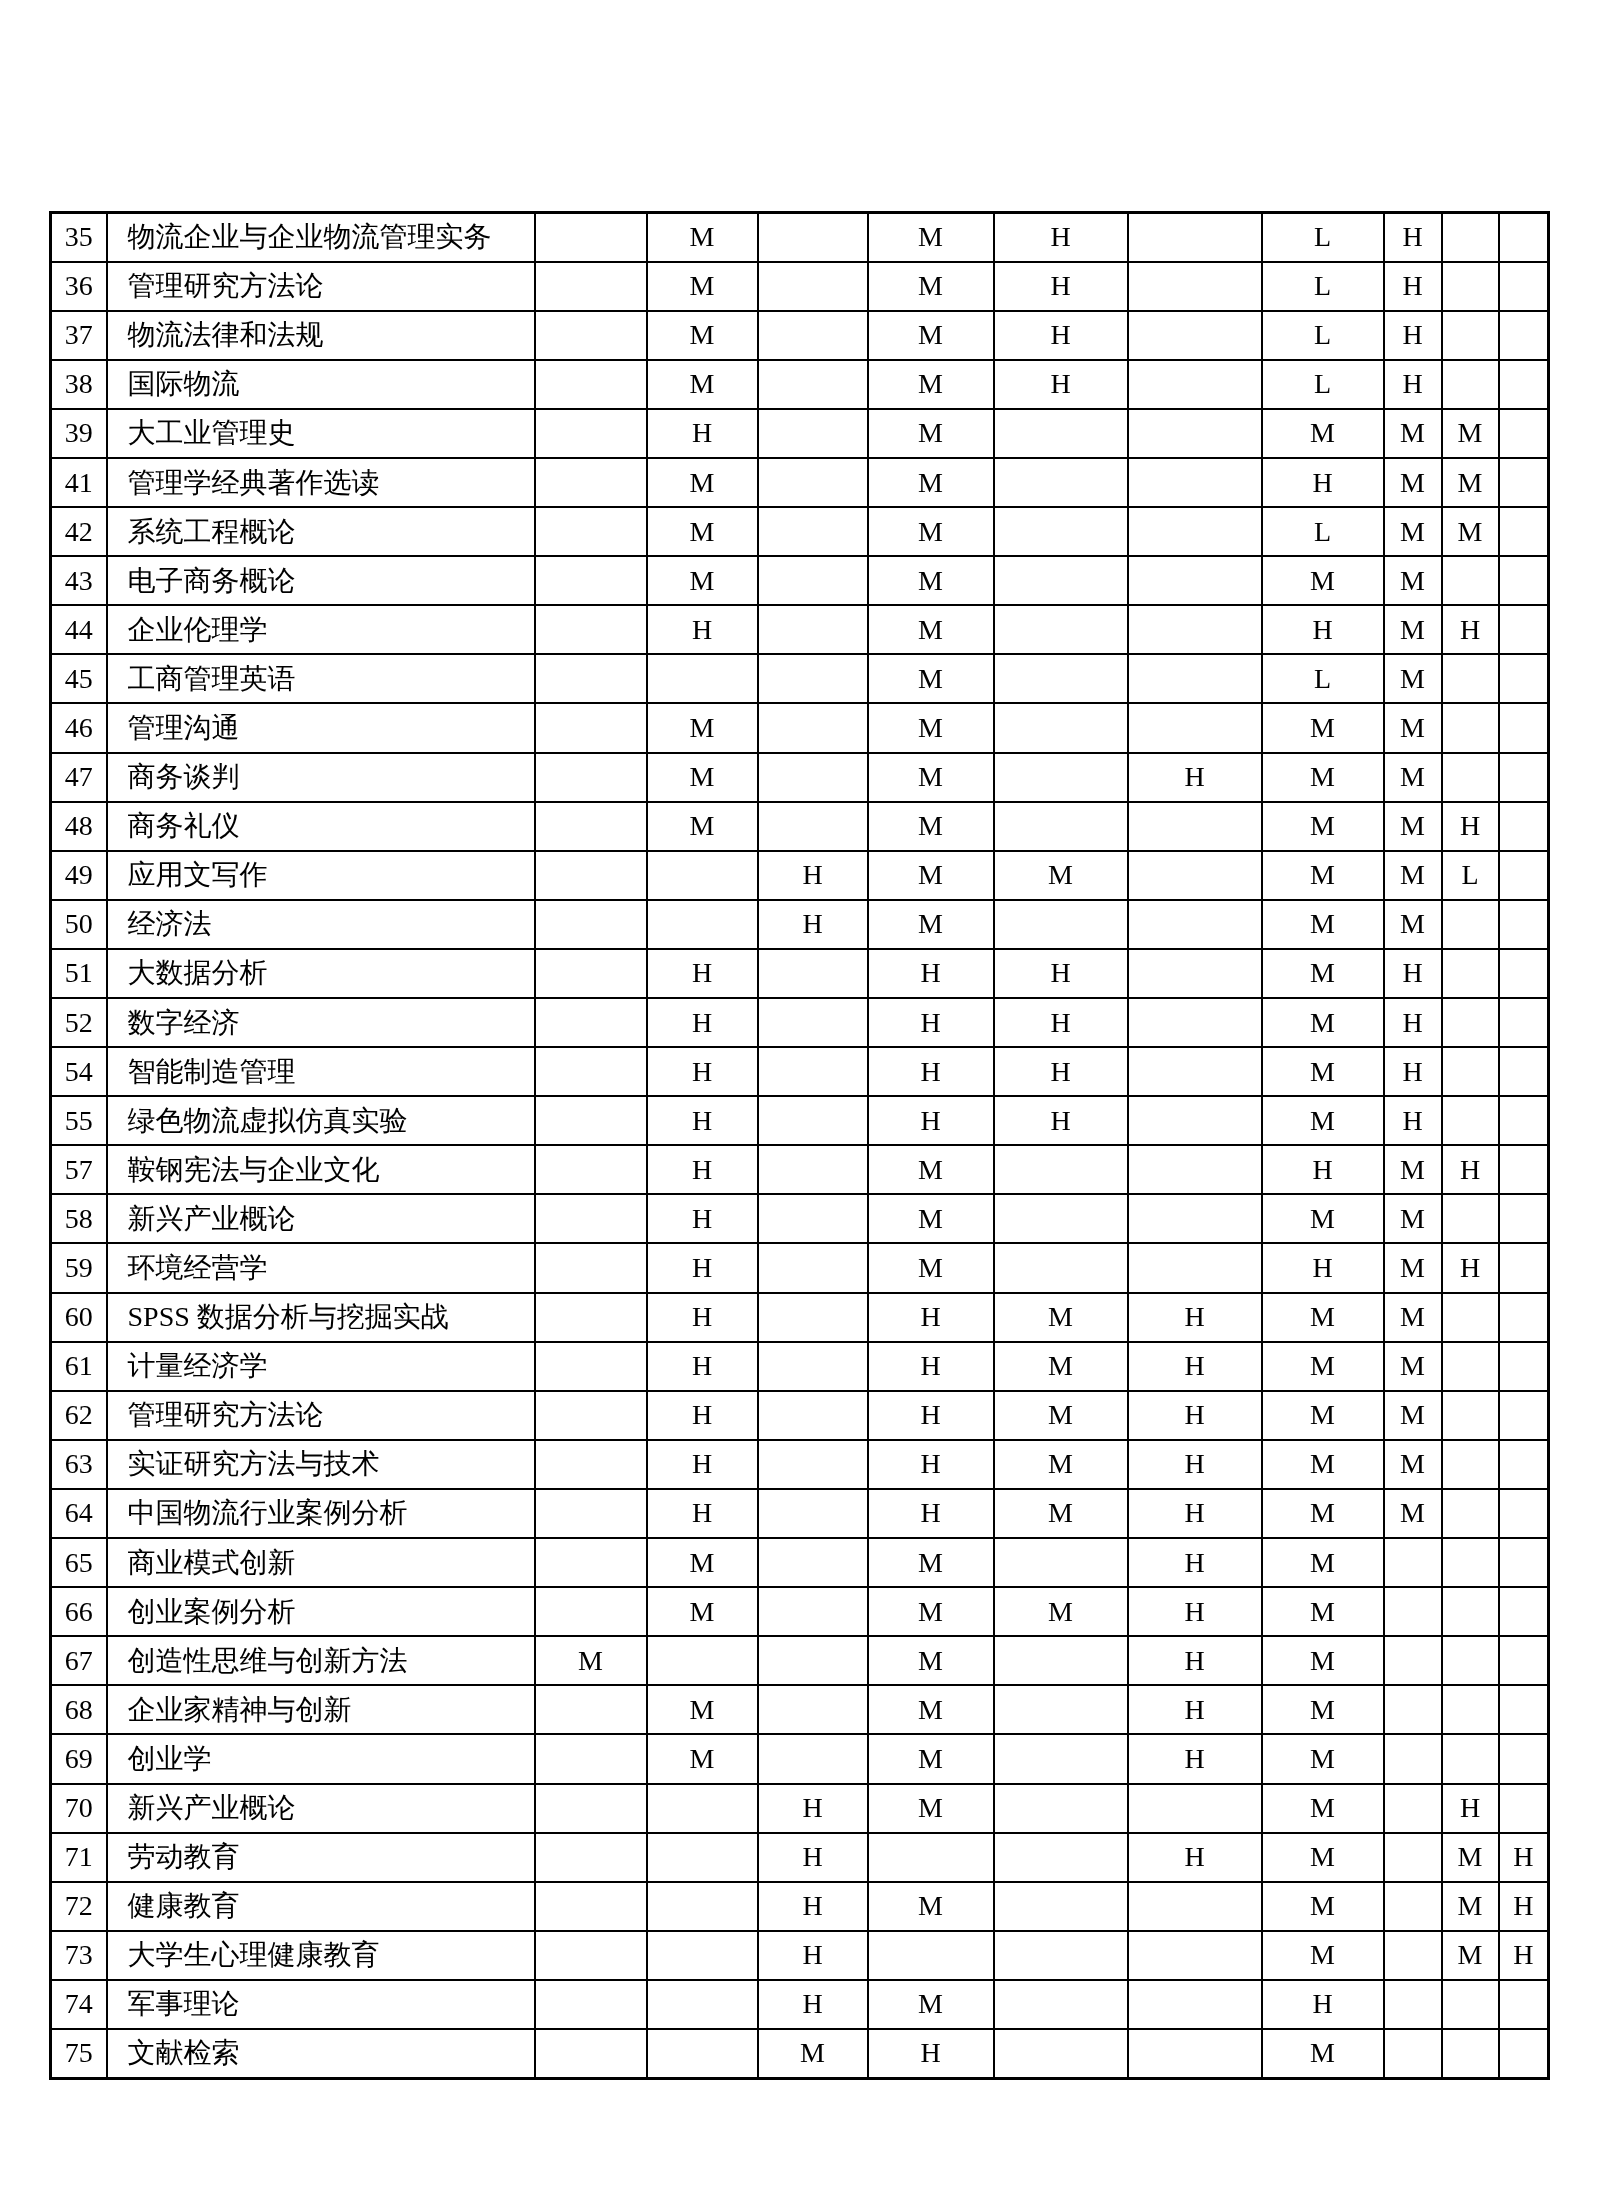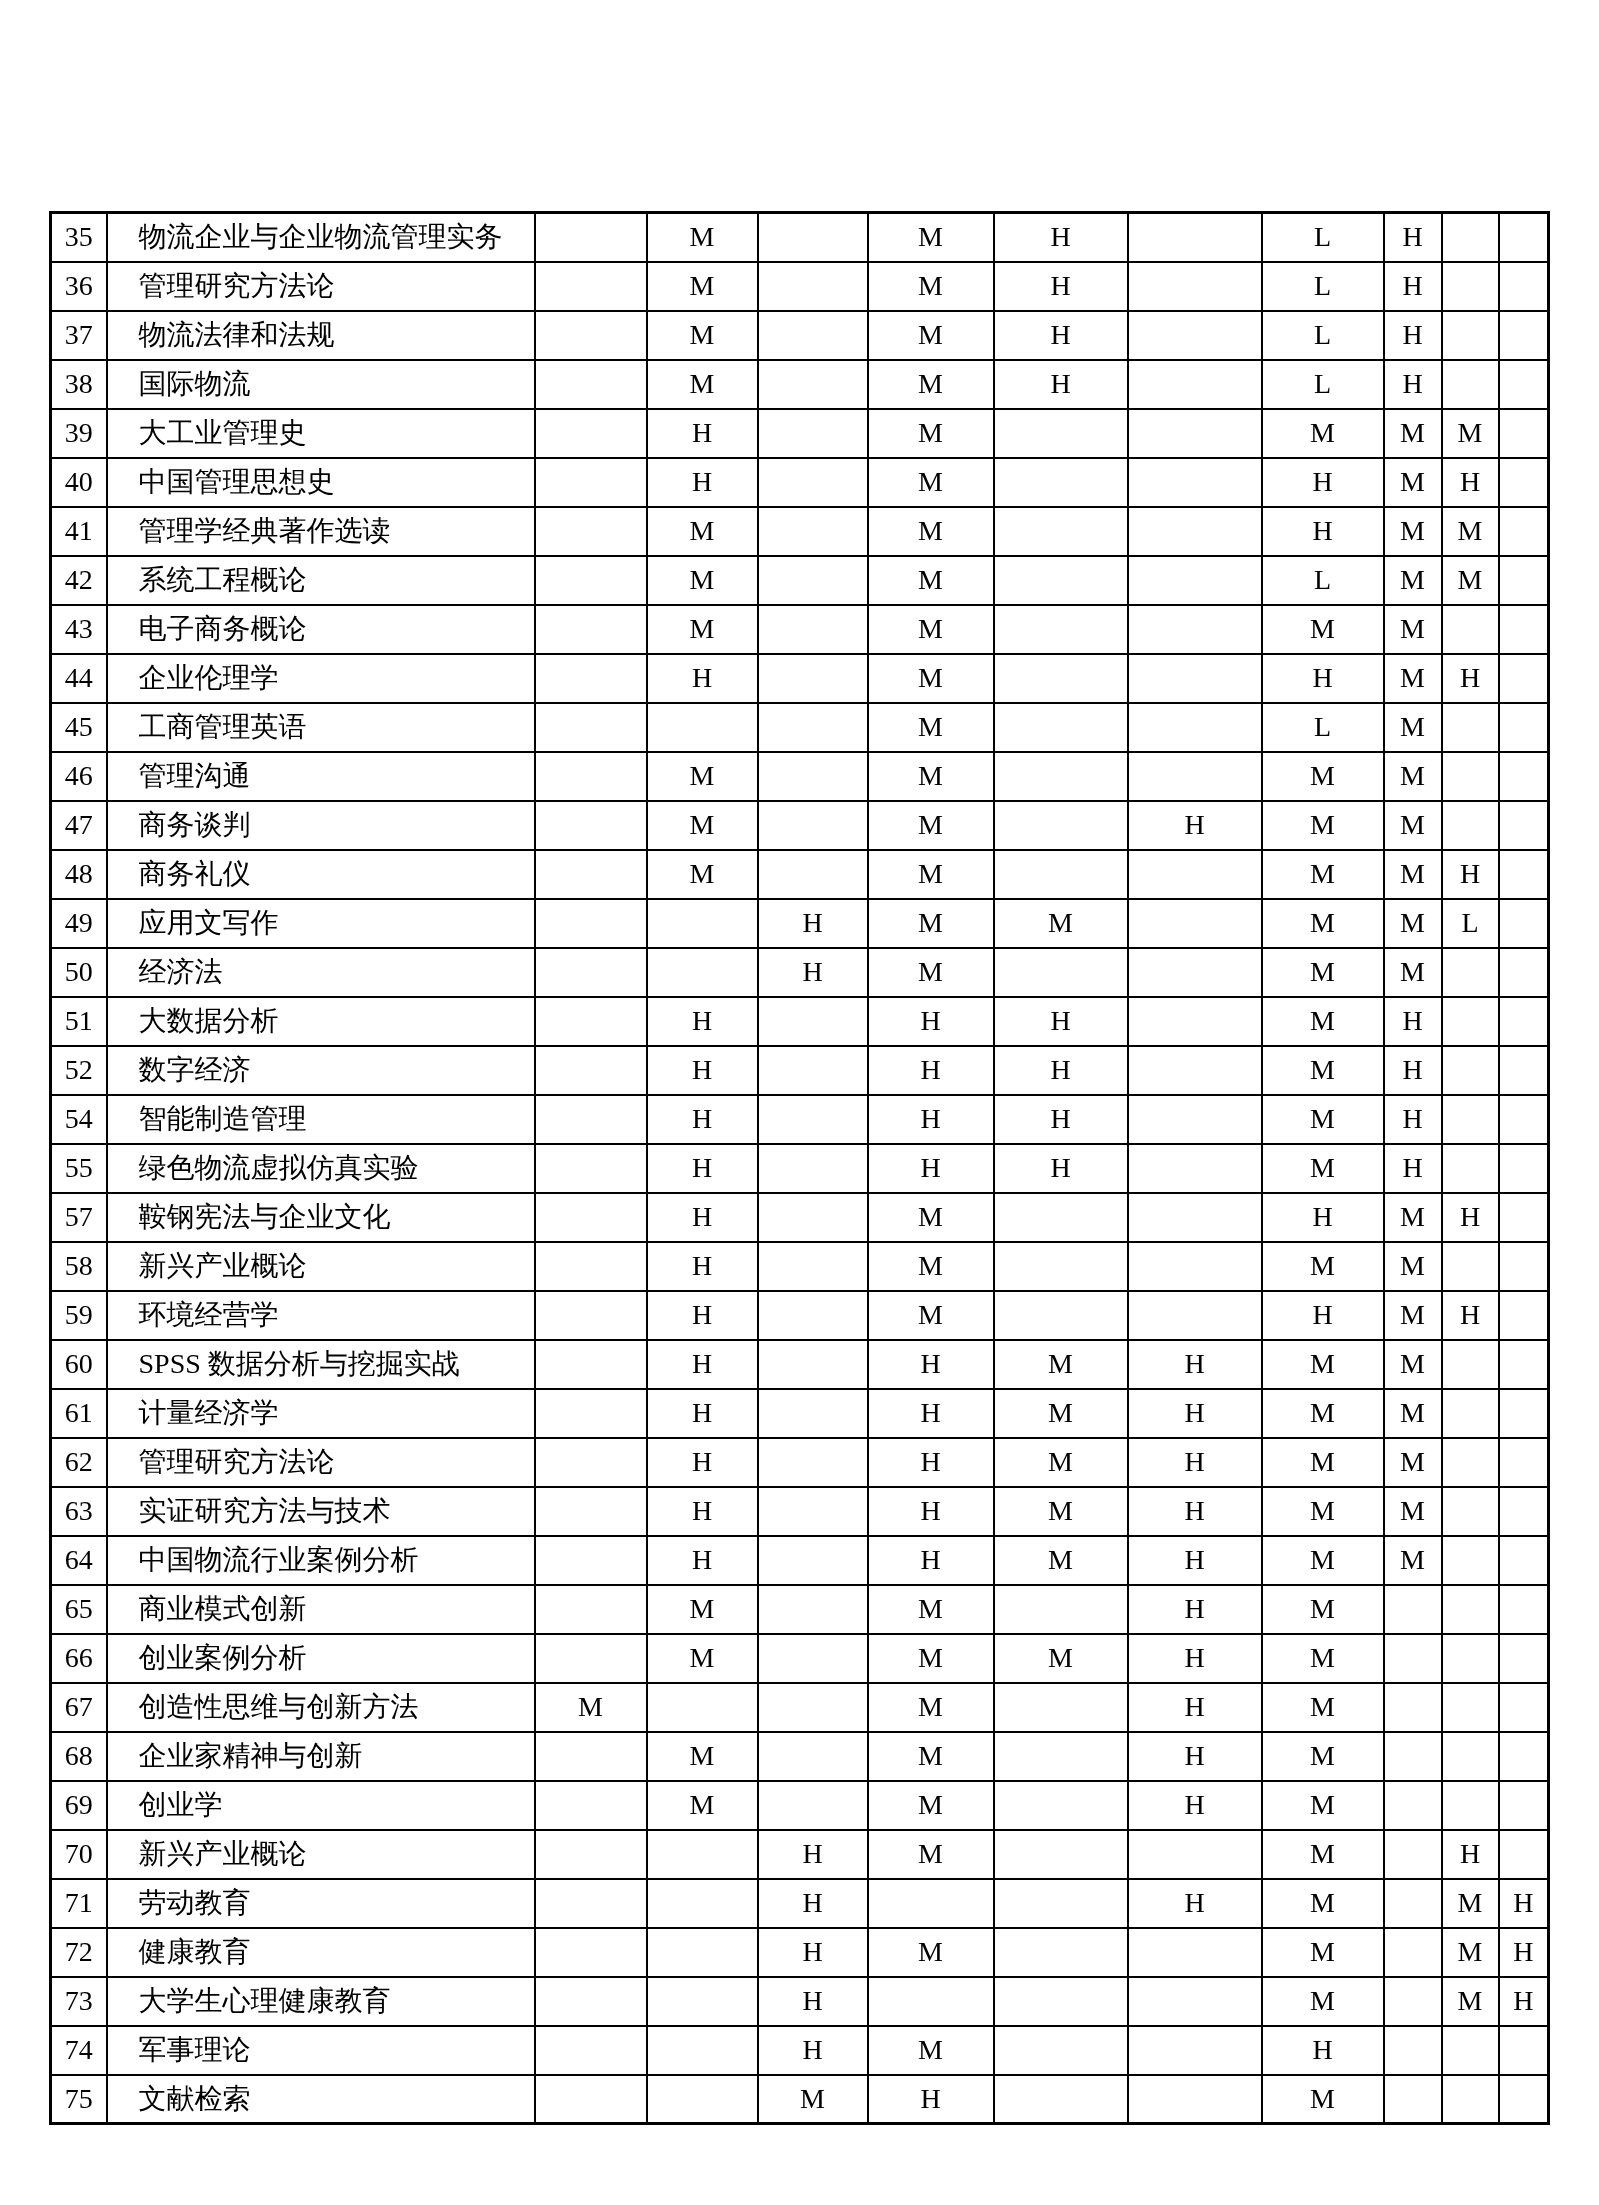--- a/index.html
+++ b/index.html
@@ -38,21 +38,21 @@
   }
   table.matrix tr {
     height: 49px;
     margin-left: 47px;
   }
   table.matrix td.num {
     text-align: center;
   }
   table.matrix td.name {
     text-align: left;
-    padding-left: 31px;
+    padding-left: 20px;
   }
 </style>
 </head>
 <body>
 
 <div class="page">
   <table class="matrix">
     <colgroup>
       <col style="width:56px">
       <col style="width:428px">
@@ -132,34 +132,20 @@
           <td></td>
           <td>M</td>
           <td></td>
           <td></td>
           <td>M</td>
           <td>M</td>
           <td>M</td>
           <td></td>
         </tr>
         <tr>
-          <td class="num">40</td>
-          <td class="name">中国管理思想史</td>
-          <td></td>
-          <td>H</td>
-          <td></td>
-          <td>M</td>
-          <td></td>
-          <td></td>
-          <td>H</td>
-          <td>M</td>
-          <td>H</td>
-          <td></td>
-        </tr>
-        <tr>
           <td class="num">41</td>
           <td class="name">管理学经典著作选读</td>
           <td></td>
           <td>M</td>
           <td></td>
           <td>M</td>
           <td></td>
           <td></td>
           <td>H</td>
           <td>M</td>

